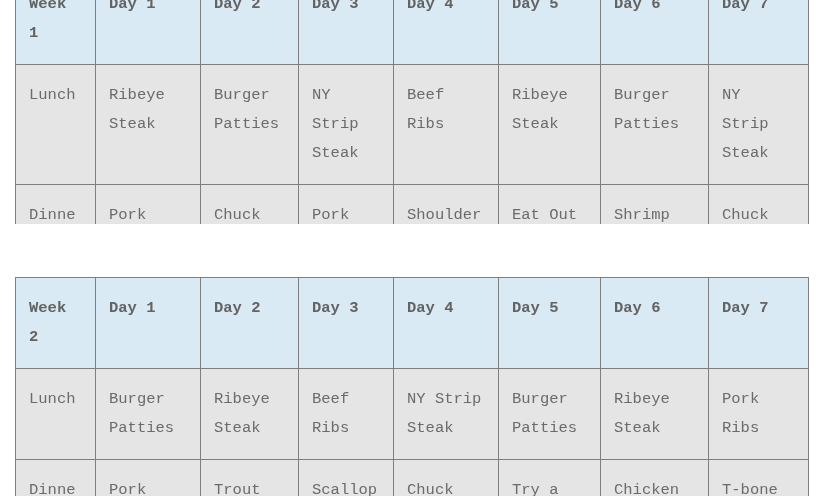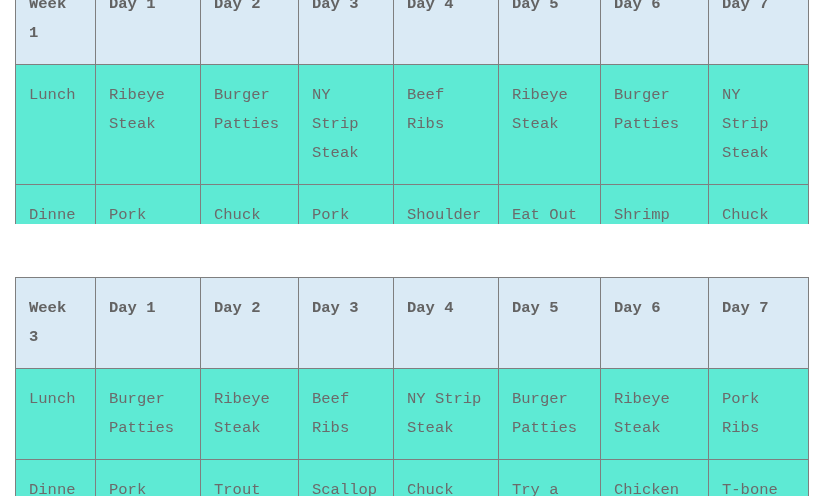--- a/index.html
+++ b/index.html
@@ -58,21 +58,21 @@
 
   table.meal-table thead th {
     background: #daeaf5;
     font-weight: bold;
     color: #636363;
     height: 80px;
     box-sizing: border-box;
   }
 
   table.meal-table tbody td {
-    background: #5eead4;
+    background: #e5e5e5;
     height: 85px;
     box-sizing: border-box;
   }
 
   
   col.c-label { width: 80px; }
   col.c-day1  { width: 105px; }
   col.c-day2  { width: 98px;  }
   col.c-day3  { width: 95px;  }
   col.c-day4  { width: 105px; }
@@ -152,21 +152,21 @@
           <col class="c-day1">
           <col class="c-day2">
           <col class="c-day3">
         <col class="c-day4">
           <col class="c-day5">
           <col class="c-day6">
           <col class="c-day7">
       </colgroup>
       <thead>
         <tr>
-          <th>Week 3</th>
+          <th>Week 2</th>
           <th>Day 1</th>
           <th>Day 2</th>
           <th>Day 3</th>
           <th>Day 4</th>
           <th>Day 5</th>
           <th>Day 6</th>
           <th>Day 7</th>
         </tr>
       </thead>
       <tbody>

